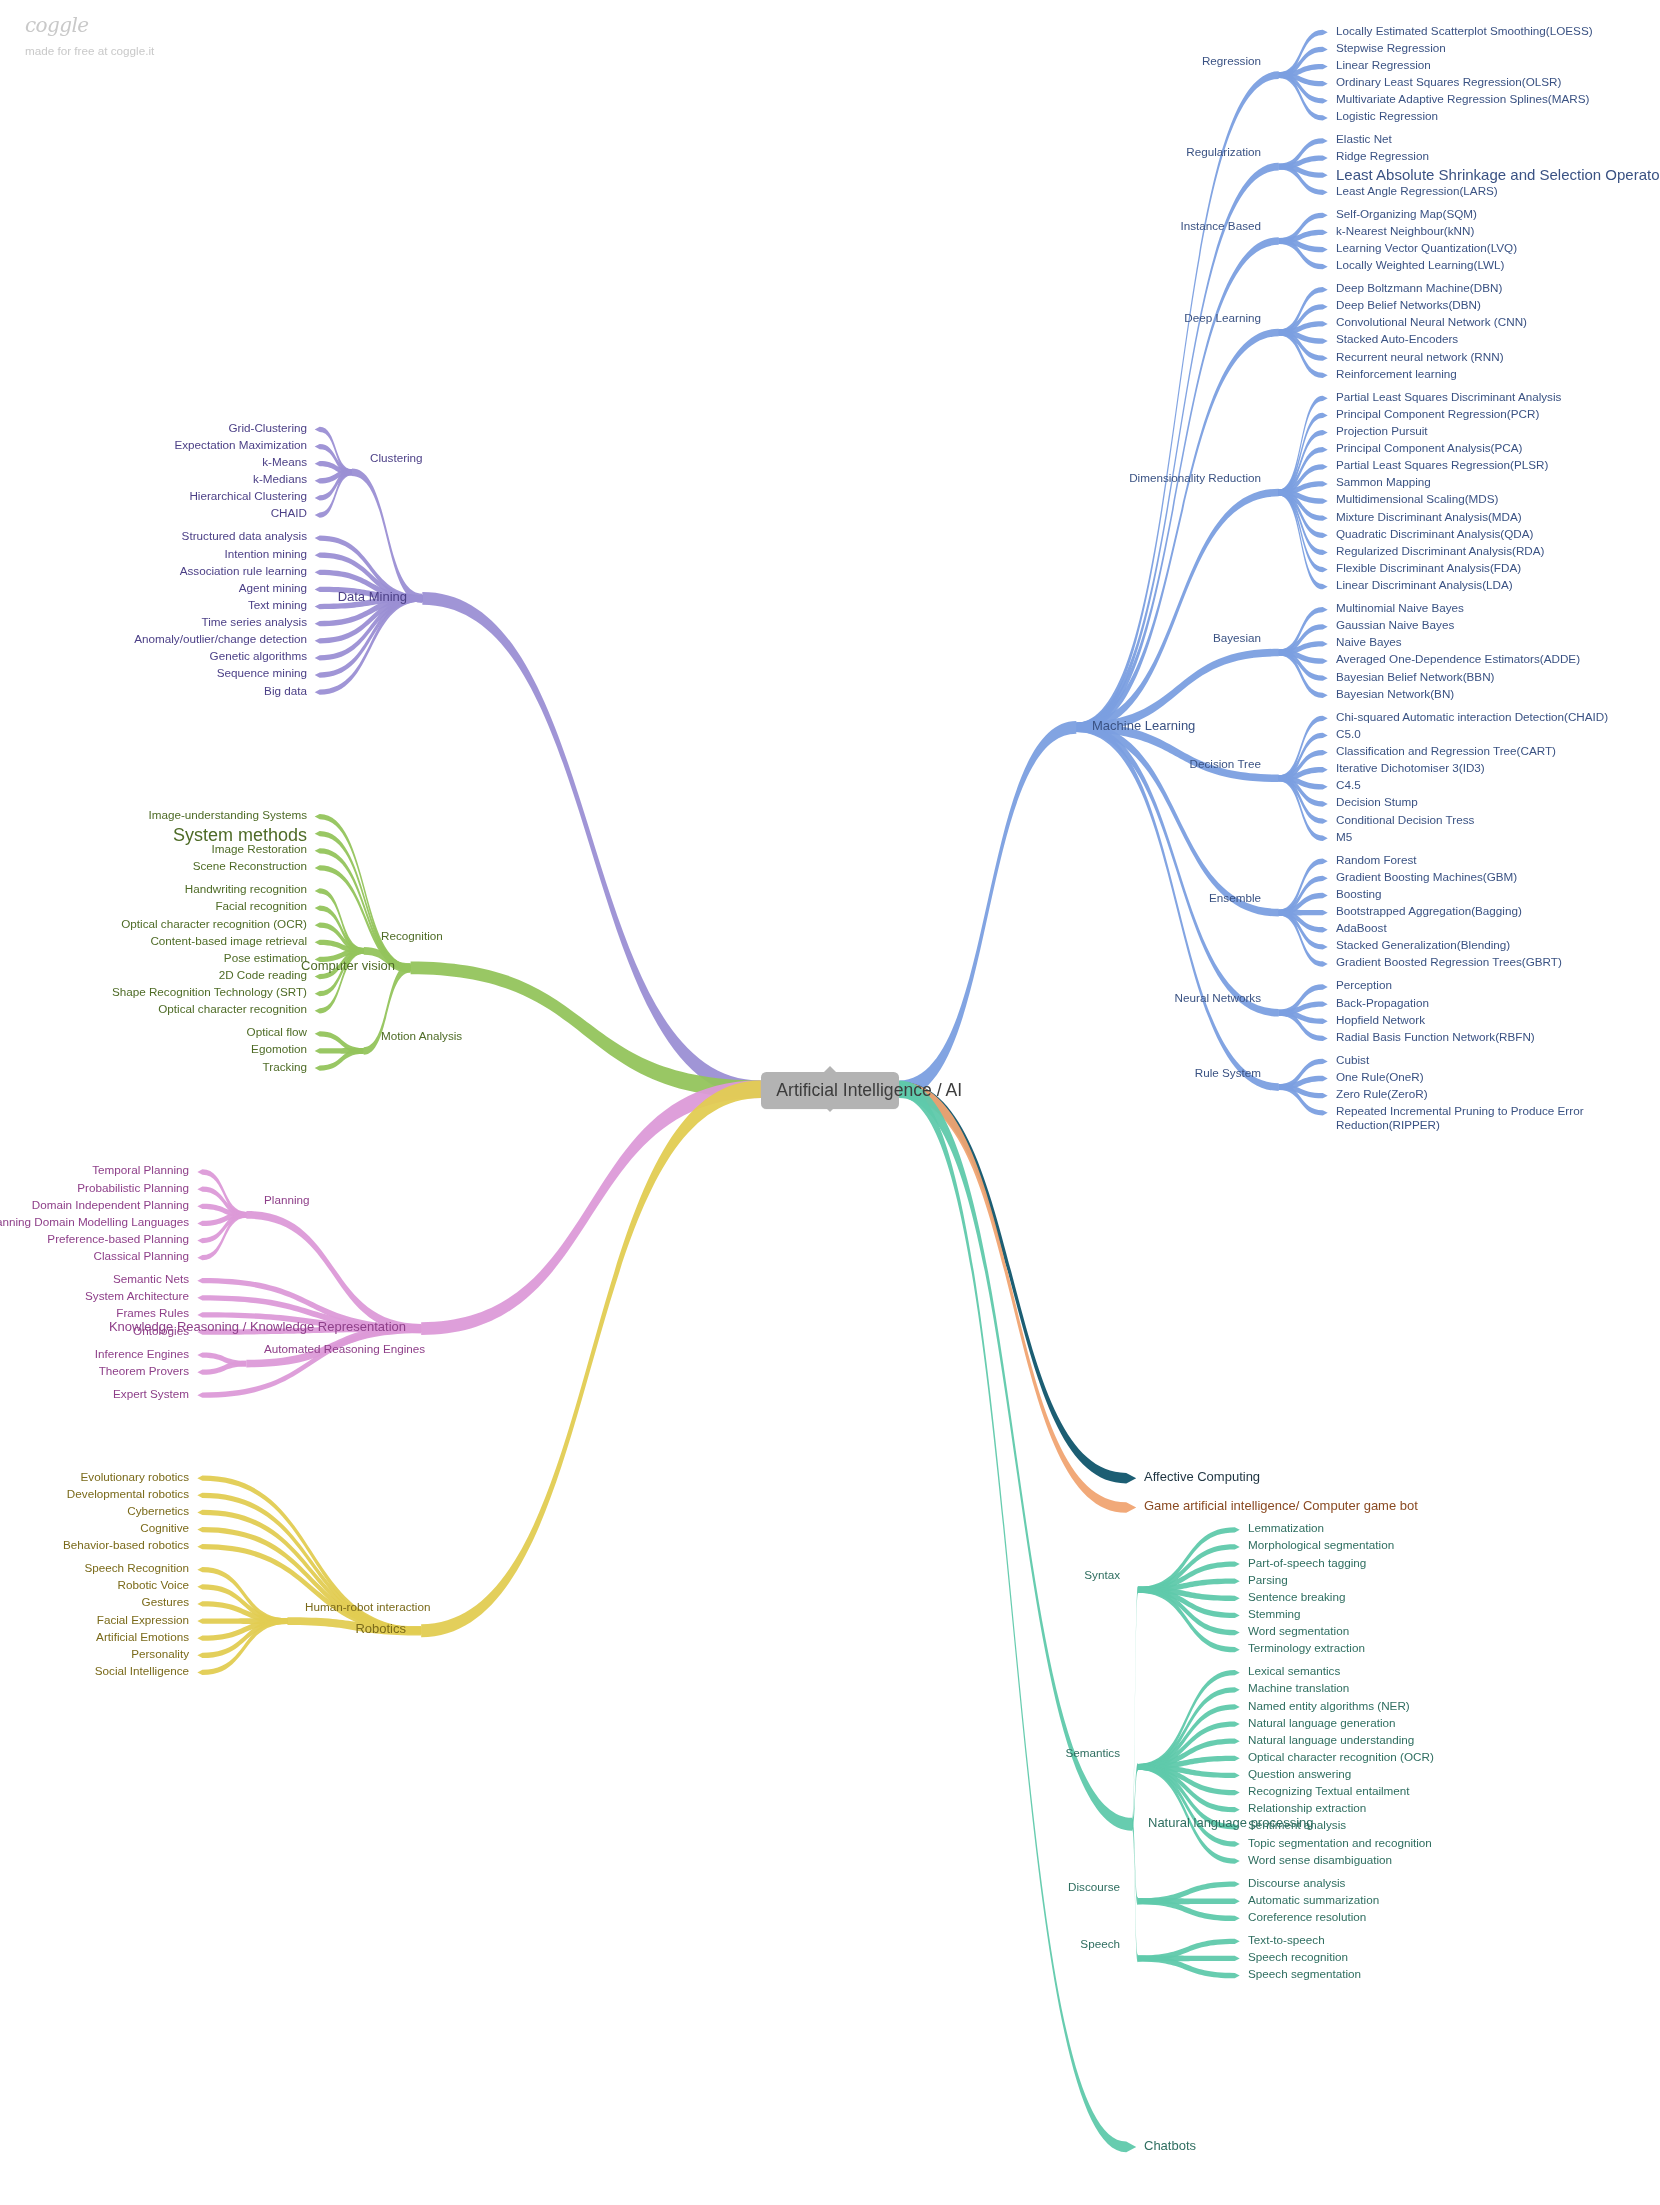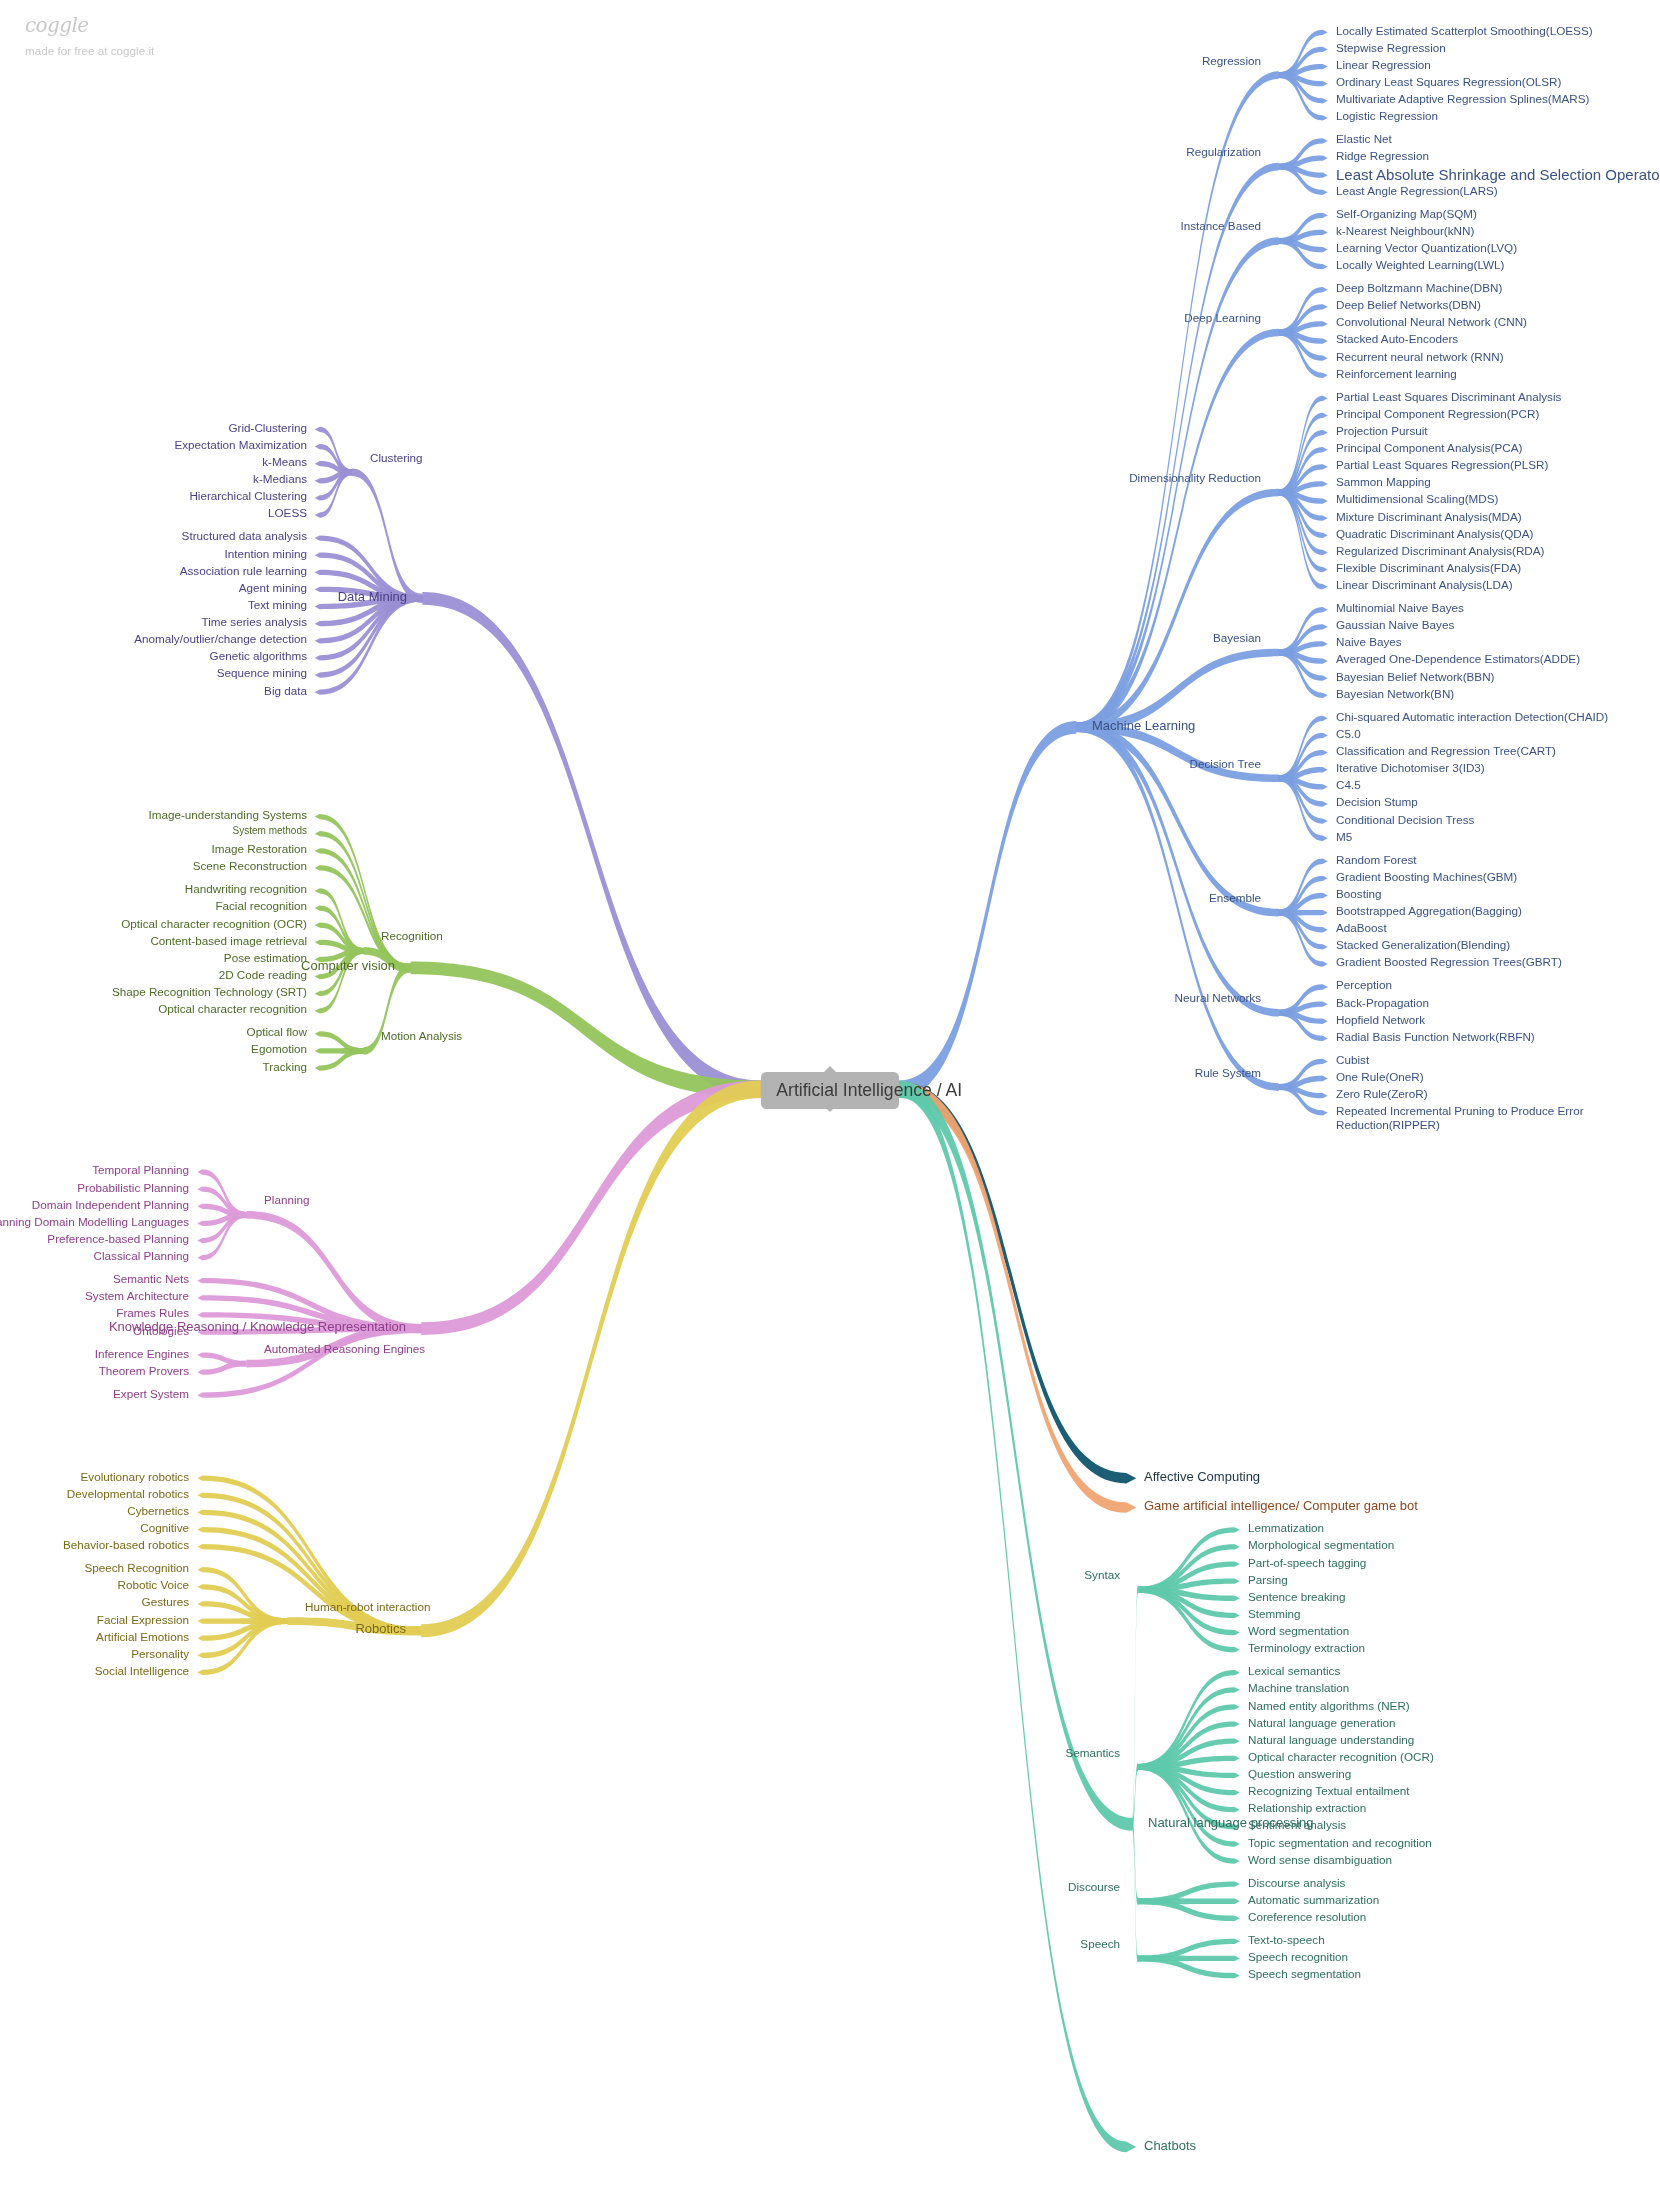--- a/index.html
+++ b/index.html
@@ -284,34 +284,34 @@
     <div class="node r" style="color: rgb(58, 82, 131); font-size: 11.7px; top: 1087px; left: 1336px;">Zero Rule(ZeroR)</div>
     <div class="node r" style="color: rgb(58, 82, 131); font-size: 11.7px; top: 1104px; left: 1336px;">Repeated Incremental Pruning to Produce Error
 Reduction(RIPPER)</div>
     <div class="node l" style="color: rgb(75, 63, 134); font-size: 13px; top: 589px; right: 1253px;">Data Mining</div>
     <div class="node r" style="color: rgb(75, 63, 134); font-size: 11.7px; top: 451px; left: 370px;">Clustering</div>
     <div class="node l" style="color: rgb(75, 63, 134); font-size: 11.7px; top: 421px; right: 1353px;">Grid-Clustering</div>
     <div class="node l" style="color: rgb(75, 63, 134); font-size: 11.7px; top: 438px; right: 1353px;">Expectation Maximization</div>
     <div class="node l" style="color: rgb(75, 63, 134); font-size: 11.7px; top: 455px; right: 1353px;">k-Means</div>
     <div class="node l" style="color: rgb(75, 63, 134); font-size: 11.7px; top: 472px; right: 1353px;">k-Medians</div>
     <div class="node l" style="color: rgb(75, 63, 134); font-size: 11.7px; top: 489px; right: 1353px;">Hierarchical Clustering</div>
-    <div class="node l" style="color: rgb(75, 63, 134); font-size: 11.7px; top: 506px; right: 1353px;">LOESS</div>
+    <div class="node l" style="color: rgb(75, 63, 134); font-size: 11.7px; top: 506px; right: 1353px;">CHAID</div>
     <div class="node l" style="color: rgb(75, 63, 134); font-size: 11.7px; top: 529px; right: 1353px;">Structured data analysis</div>
     <div class="node l" style="color: rgb(75, 63, 134); font-size: 11.7px; top: 547px; right: 1353px;">Intention mining</div>
     <div class="node l" style="color: rgb(75, 63, 134); font-size: 11.7px; top: 564px; right: 1353px;">Association rule learning</div>
     <div class="node l" style="color: rgb(75, 63, 134); font-size: 11.7px; top: 581px; right: 1353px;">Agent mining</div>
     <div class="node l" style="color: rgb(75, 63, 134); font-size: 11.7px; top: 598px; right: 1353px;">Text mining</div>
     <div class="node l" style="color: rgb(75, 63, 134); font-size: 11.7px; top: 615px; right: 1353px;">Time series analysis</div>
     <div class="node l" style="color: rgb(75, 63, 134); font-size: 11.7px; top: 632px; right: 1353px;">Anomaly/outlier/change detection</div>
     <div class="node l" style="color: rgb(75, 63, 134); font-size: 11.7px; top: 649px; right: 1353px;">Genetic algorithms</div>
     <div class="node l" style="color: rgb(75, 63, 134); font-size: 11.7px; top: 666px; right: 1353px;">Sequence mining</div>
     <div class="node l" style="color: rgb(75, 63, 134); font-size: 11.7px; top: 684px; right: 1353px;">Big data</div>
     <div class="node l" style="color: rgb(78, 107, 38); font-size: 13px; top: 958px; right: 1265px;">Computer vision</div>
     <div class="node l" style="color: rgb(78, 107, 38); font-size: 11.7px; top: 808px; right: 1353px;">Image-understanding Systems</div>
-    <div class="node l" style="color: rgb(78, 107, 38); font-size: 10px; top: 825px; right: 1353px;">System methods</div>
+    <div class="node l" style="color: rgb(78, 107, 38); font-size: 18px; top: 825px; right: 1353px;">System methods</div>
     <div class="node l" style="color: rgb(78, 107, 38); font-size: 11.7px; top: 842px; right: 1353px;">Image Restoration</div>
     <div class="node l" style="color: rgb(78, 107, 38); font-size: 11.7px; top: 859px; right: 1353px;">Scene Reconstruction</div>
     <div class="node r" style="color: rgb(78, 107, 38); font-size: 11.7px; top: 929px; left: 381px;">Recognition</div>
     <div class="node l" style="color: rgb(78, 107, 38); font-size: 11.7px; top: 882px; right: 1353px;">Handwriting recognition</div>
     <div class="node l" style="color: rgb(78, 107, 38); font-size: 11.7px; top: 899px; right: 1353px;">Facial recognition</div>
     <div class="node l" style="color: rgb(78, 107, 38); font-size: 11.7px; top: 917px; right: 1353px;">Optical character recognition (OCR)</div>
     <div class="node l" style="color: rgb(78, 107, 38); font-size: 11.7px; top: 934px; right: 1353px;">Content-based image retrieval</div>
     <div class="node l" style="color: rgb(78, 107, 38); font-size: 11.7px; top: 951px; right: 1353px;">Pose estimation</div>
     <div class="node l" style="color: rgb(78, 107, 38); font-size: 11.7px; top: 968px; right: 1353px;">2D Code reading</div>
     <div class="node l" style="color: rgb(78, 107, 38); font-size: 11.7px; top: 985px; right: 1353px;">Shape Recognition Technology (SRT)</div>

